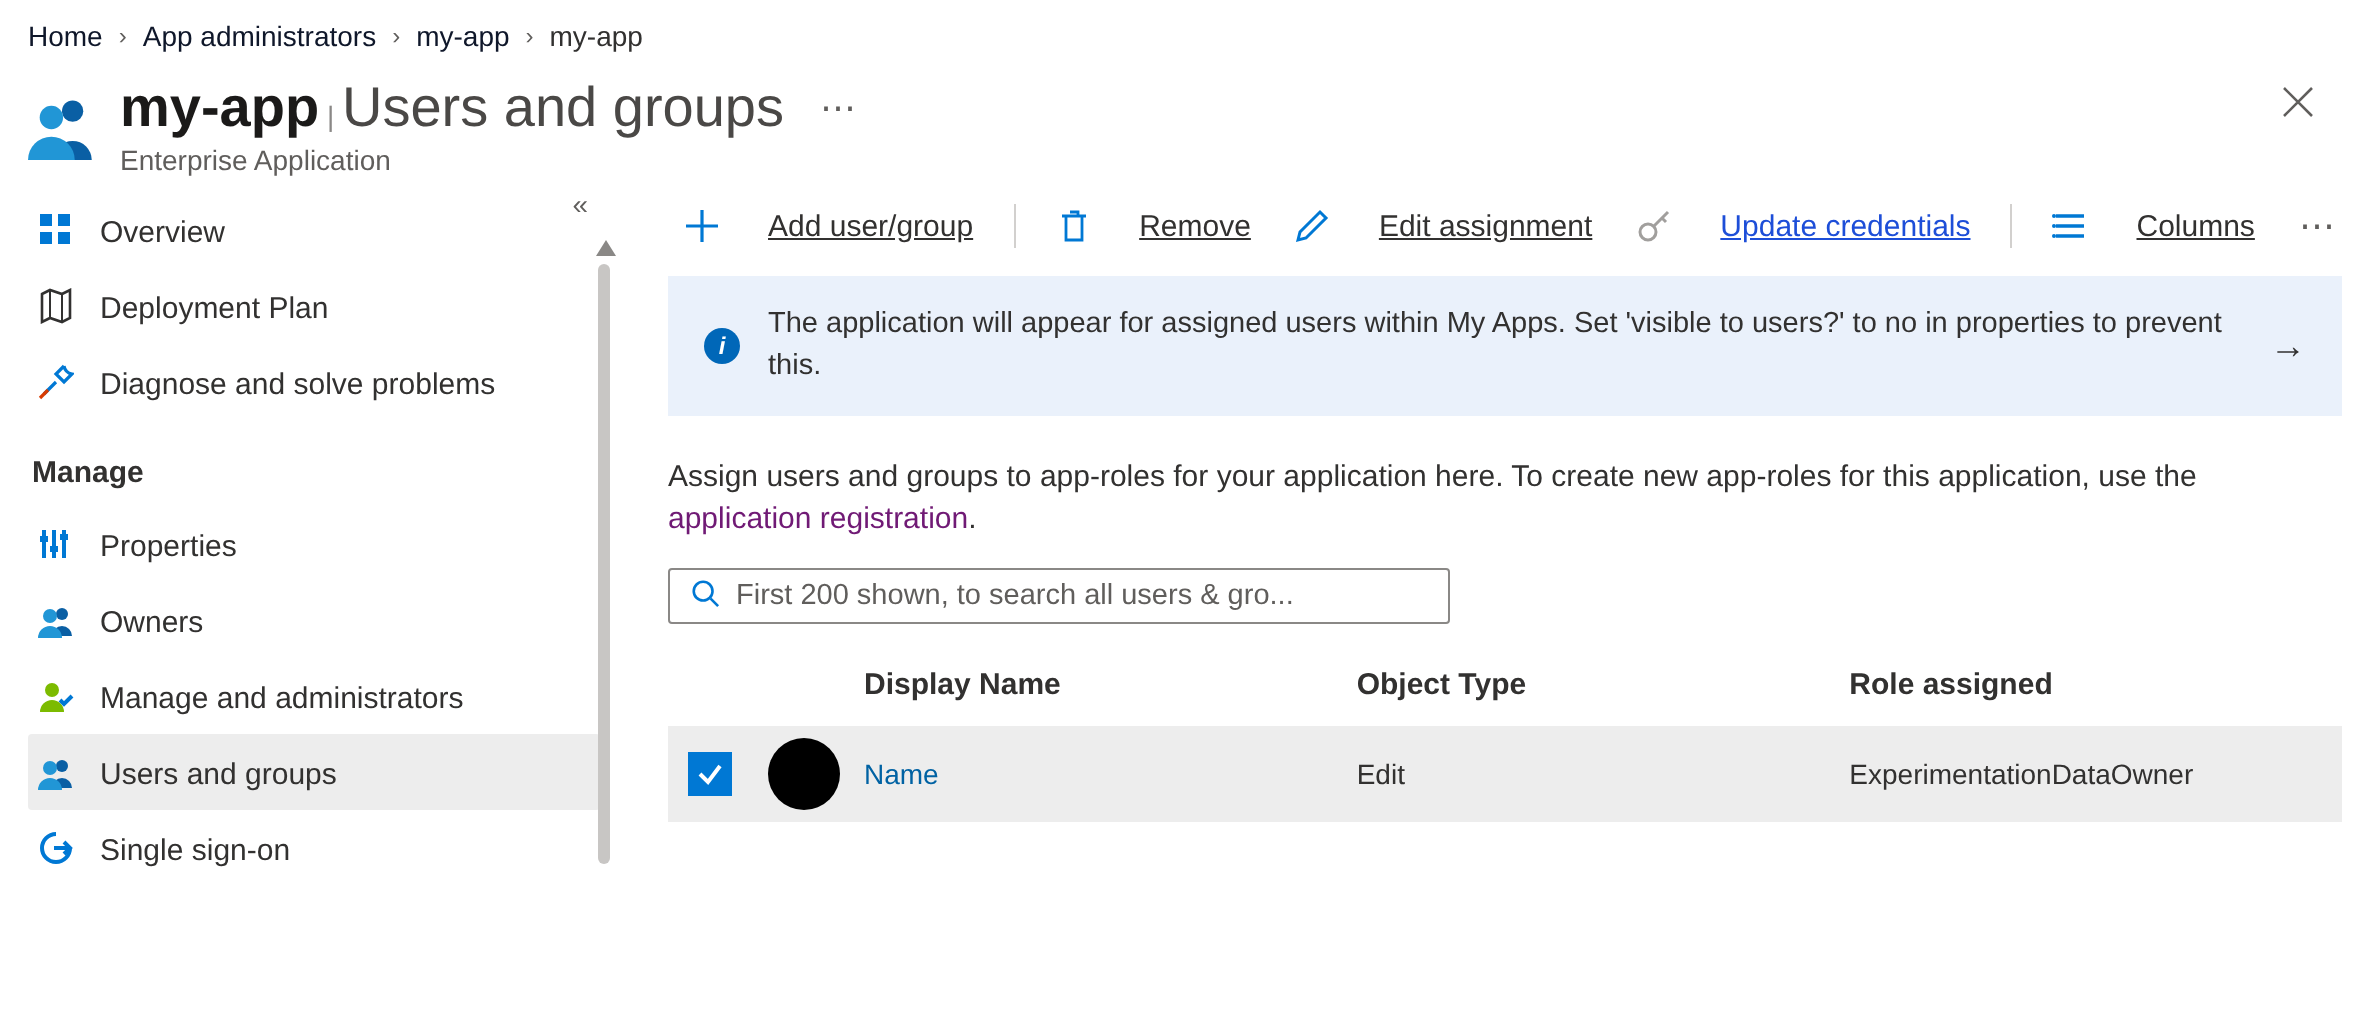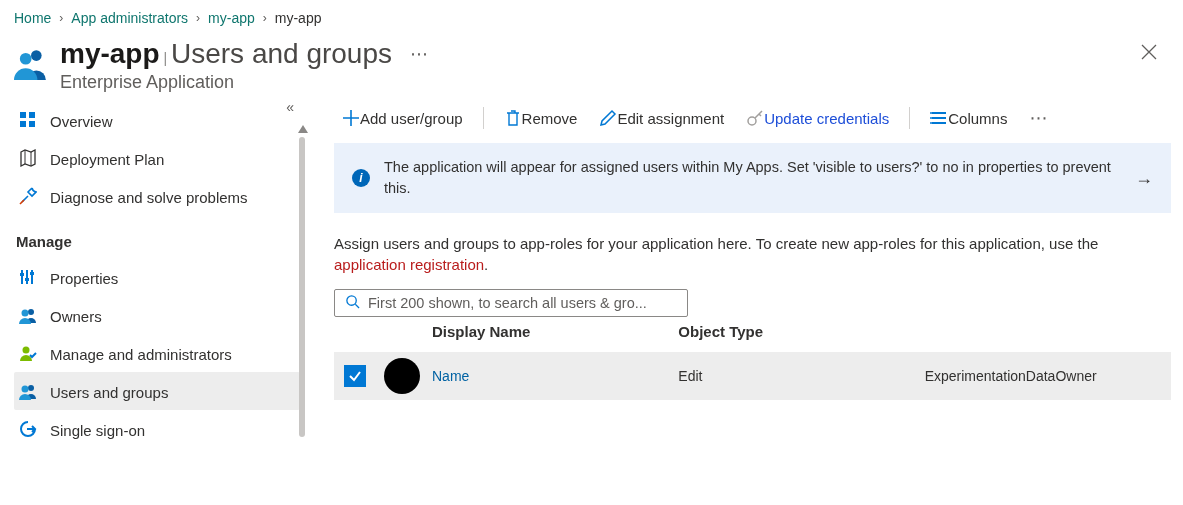--- a/index.html
+++ b/index.html
@@ -12,40 +12,40 @@
     height: 505px;
     overflow: hidden;
   }
   .breadcrumb {
     display: flex;
     align-items: center;
     gap: 8px;
     padding: 10px 14px 6px;
     font-size: 14px;
   }
-  .breadcrumb a { color: #0f766e; text-decoration: none; cursor: pointer; }
+  .breadcrumb a { color: #0f172a; text-decoration: none; cursor: pointer; }
   .breadcrumb .sep { color: #605e5c; font-size: 12px; }
   .breadcrumb .current { color: #323130; }
 
   .header-row {
     display: flex;
     align-items: flex-start;
     padding: 6px 18px 4px 14px;
   }
   .app-icon {
     width: 34px; height: 34px;
     margin-right: 12px;
     margin-top: 8px;
   }
   .title-block { flex: 1; }
   .title-line { display: flex; align-items: center; gap: 18px; }
   .title-main { font-size: 28px; font-weight: 600; color: #1b1a19; }
   .title-sep { font-weight: 300; color: #8a8886; }
   .title-sub { font-size: 28px; font-weight: 300; color: #4a4846; }
-  .subtitle { font-size: 18px; color: #605e5c; margin-top: 2px; }
+  .subtitle { font-size: 14px; color: #605e5c; margin-top: 2px; }
   .close-btn { font-size: 20px; color: #605e5c; cursor: pointer; padding: 4px 8px; }
   .dots { color: #605e5c; font-size: 18px; letter-spacing: 2px; cursor: pointer; }
 
   .body-row { display: flex; height: calc(100% - 110px); }
 
   .sidebar {
     width: 300px;
     padding: 4px 0 0 14px;
     position: relative;
   }
@@ -105,24 +105,25 @@
   .toolbar {
     display: flex;
     align-items: center;
     gap: 6px;
     padding: 8px 0 12px 0;
     font-size: 15px;
   }
   .tool-btn {
     display: inline-flex;
     align-items: center;
-    gap: 0;
+    gap: 24px;
     padding: 4px 8px;
     cursor: pointer;
     color: #323130;
+    text-decoration: underline;
   }
   .tool-btn.disabled { color: #1d4ed8; cursor: default; }
   .tool-div { width: 1px; height: 22px; background: #d2d0ce; margin: 0 6px; }
   .tool-icon { width: 18px; height: 18px; display:inline-flex; align-items:center; justify-content:center; }
 
   .info-banner {
     background: #eaf1fb;
     display: flex;
     align-items: center;
     gap: 14px;
@@ -143,43 +144,43 @@
     flex-shrink: 0;
   }
   .banner-arrow { color: #323130; cursor: pointer; font-size: 18px; }
 
   .desc {
     padding: 20px 0 8px;
     font-size: 15px;
     color: #323130;
     line-height: 1.4;
   }
-  .desc a { color: #b91c1c; text-decoration: none; cursor: pointer; }
+  .desc a { color: #701a75; text-decoration: none; cursor: pointer; }
 
   .search-box {
     display: flex;
     align-items: center;
     gap: 8px;
     border: 1px solid #8a8886;
     border-radius: 2px;
-    width: 354px;
+    width: 391px;
     padding: 4px 10px;
     margin-top: 6px;
   }
   .search-box input {
     border: none;
     outline: none;
     font-size: 14.5px;
     flex: 1;
     color: #323130;
   }
   .search-box input::placeholder { color: #605e5c; }
 
   .table {
-    margin-top: 0;
+    margin-top: 16px;
     width: 100%;
   }
   .thead, .trow {
     display: grid;
     grid-template-columns: 50px 48px 1fr 1fr 1fr;
     align-items: center;
   }
   .thead {
     font-weight: 600;
     font-size: 15px;
@@ -417,20 +418,21 @@
       </span>
       <input type="text" placeholder="First 200 shown, to search all users &amp; gro..." style="">
     </div>
 
     <div class="table">
       <div class="thead">
         <span></span>
           <span></span>
         <span class="th th-pad">Display Name</span>
         <span class="th">Object Type</span>
+        <span class="th">Role assigned</span>
       </div>
       <div class="trow">
         <span class="checkbox">
           <svg width="14" height="14" viewBox="0 0 14 14">
               <path d="M2 7 L6 11 L12 3" stroke="#fff" stroke-width="2" fill="none"></path>
             </svg>
         </span>
         <span class="avatar"></span>
         <span class="cell-link">Name</span>
         <span>Edit</span>

